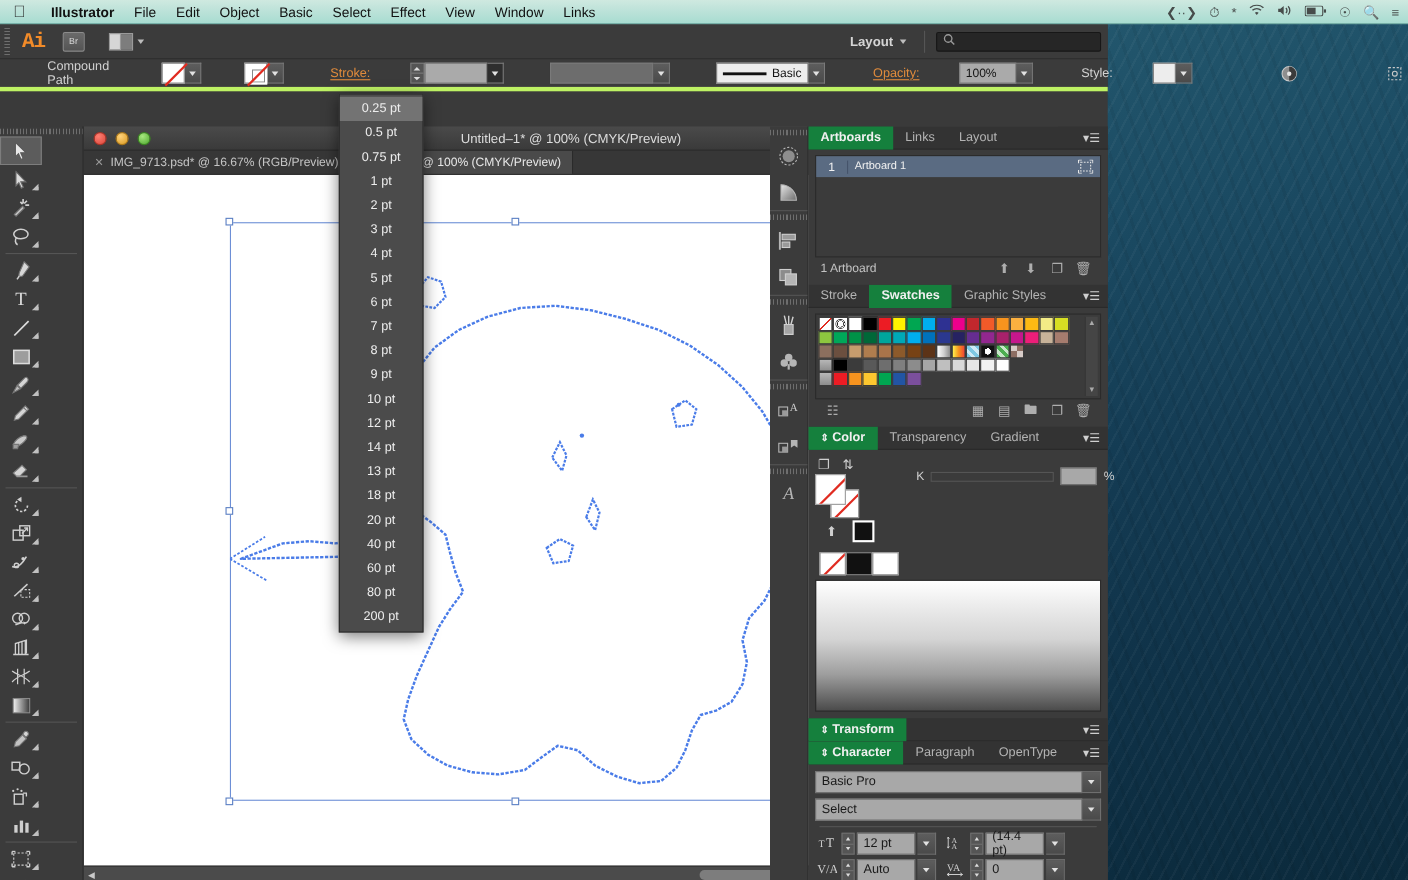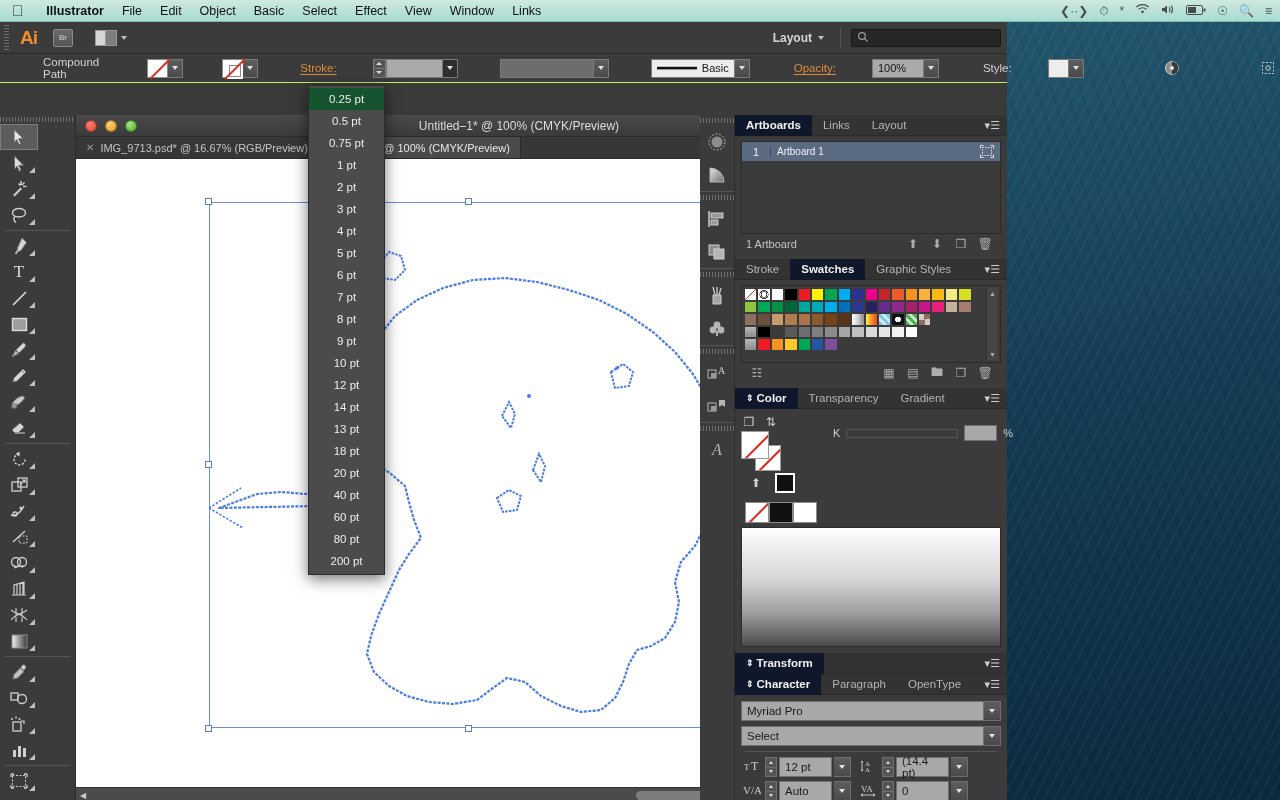--- a/index.html
+++ b/index.html
@@ -39,34 +39,34 @@
   #menubar .right{ margin-left:auto; display:flex; align-items:center; padding-right:8px; gap:11px;}
   #menubar .right .si{ font-size:12px; color:#333; opacity:.85; line-height:1;}
 
   
   #app{ position:absolute; top:22px; left:0; width:1007px; height:778px; background:#3a3a3a; z-index:20;}
   
   #appbar{ position:relative; height:32px; background:#3b3b3b; border-bottom:1px solid #2b2b2b; display:flex; align-items:center;}
   .grip{ width:7px; height:26px; margin:0 4px 0 3px;
     background-image:repeating-linear-gradient(180deg,#6e6e6e 0,#6e6e6e 1px,transparent 1px,transparent 3px);
     background-size:5px 100%; background-repeat:no-repeat; background-position:center;}
-  .ai-logo{ color:#f28b29; font-weight:bold; font-size:19px; letter-spacing:-1px; margin:0 16px 0 6px; font-family:Liberation Sans, sans-serif;}
+  .ai-logo{ color:#f28b29; font-weight:bold; font-size:19px; letter-spacing:-1px; margin:0 16px 0 6px; font-family:Liberation Mono, monospace;}
   .sq-btn{ width:20px; height:18px; border:1px solid #8c8c8c; background:linear-gradient(180deg,#6a6a6a,#545454);
     color:#d8d8d8; font-size:8px; display:flex; align-items:center; justify-content:center; border-radius:2px;}
   .arrange{ width:22px; height:16px; border:1px solid #9a9a9a; margin-left:22px; display:flex;}
   .arrange i{ display:block; border-right:1px solid #9a9a9a; width:10px; background:#d6d6d6;}
   .arrange u{ display:block; flex:1; background:#7d7d7d;}
   .caret{ width:0;height:0;border-left:3.5px solid transparent;border-right:3.5px solid transparent;border-top:4px solid #bdbdbd; margin-left:4px;}
   #appbar .right{ margin-left:auto; display:flex; align-items:center; padding-right:6px; gap:0;}
   .layout-btn{ color:#d5d5d5; font-size:12px; font-weight:bold; padding:0 6px; display:flex; align-items:center;}
   .vsep{ width:1px; height:20px; background:#555; margin:0 10px;}
   .search-box{ width:150px; height:18px; background:#262626; border:1px solid #171717; border-radius:2px; display:flex; align-items:center; padding:0 5px; color:#9a9a9a; font-size:11px;}
 
   
-  #controlbar{ position:relative; height:29px; background:#3b3b3b; border-bottom:1px solid #bef264; display:flex; align-items:center; padding-left:0;gap:30px;}
+  #controlbar{ position:relative; height:29px; background:#3b3b3b; border-bottom:4px solid #bef264; display:flex; align-items:center; padding-left:0;gap:30px;}
   .cb-label{ color:#d2d2d2; font-size:11.5px; }
   .cb-link{ color:#e08b3c; text-decoration:underline; font-size:11.5px; text-underline-offset:2px;}
   .swatch-btn{ width:21px; height:19px; border:1px solid #8a8a8a; background:#fff; position:relative;}
   .swatch-btn.slash:after{ content:""; position:absolute; left:-2px; top:50%; width:28px; height:1.6px; background:#e02b20; transform:rotate(-45deg); transform-origin:center;}
   .swatch-btn.sq:before{ content:""; position:absolute; left:4px; top:3px; width:12px; height:12px; border:2.5px solid #fff; background:transparent; box-shadow:0 0 0 1px #888 inset;}
   .dd-btn{ width:15px; height:19px; border:1px solid #7a7a7a; border-left:none; background:linear-gradient(180deg,#5d5d5d,#4a4a4a); display:flex;align-items:center;justify-content:center;}
   .dd-btn .tri{ width:0;height:0;border-left:3.5px solid transparent;border-right:3.5px solid transparent;border-top:4.5px solid #e2e2e2;}
   .stepper{ width:13px; height:19px; display:flex; flex-direction:column; border:1px solid #7a7a7a; background:#555;}
   .stepper i{flex:1;display:flex;align-items:center;justify-content:center;}
   .stepper i:first-child{border-bottom:1px solid #7a7a7a;}
@@ -113,21 +113,21 @@
 
   
   #dockstrip{ position:absolute; right:272px; top:93px; width:35px; bottom:0; background:#3b3b3b; border-right:1px solid #2b2b2b; z-index:30;}
   .ds-grip{ height:10px; background-image:repeating-linear-gradient(90deg,#6e6e6e 0,#6e6e6e 1px,transparent 1px,transparent 3px);
     background-size:100% 5px; background-repeat:no-repeat; background-position:center;}
   .ds-icon{ height:33px; display:flex; align-items:center; justify-content:center; color:#bcbcbc;}
   .ds-sep{ height:1px; background:#555;}
   #panels{ position:absolute; right:0; top:93px; width:272px; bottom:0; background:#3b3b3b; z-index:30; }
   .ptabs{ display:flex; align-items:center; height:21px; background:#333; border-bottom:1px solid #2a2a2a; position:relative;}
   .ptab{ padding:0 11px; height:21px; display:flex; align-items:center; font-size:11.5px; color:#b4b4b4;}
-  .ptab.active{ background:#0f172a; color:#f0f0f0; font-weight:bold;}
+  .ptab.active{ background:#15803d; color:#f0f0f0; font-weight:bold;}
   .pmenu{ margin-left:auto; padding-right:7px; color:#cfcfcf; font-size:11px; display:flex; align-items:center; gap:1px;}
   .pbody{ background:#3b3b3b; padding:5px 6px;}
   .listbox{ background:#3b3b3b; border:1px solid #2b2b2b;}
   .ab-row{ display:flex; align-items:center; height:19px; background:#5a6b82; color:#f2f2f2;}
   .ab-num{ width:29px; text-align:center; font-size:11px; border-right:1px solid #45536a;}
   .ab-name{ flex:1; padding-left:6px; font-size:10px;}
   .ab-ic{ width:26px; display:flex; align-items:center; justify-content:center;}
   .pfooter{ display:flex; align-items:center; height:20px; color:#c3c3c3; font-size:11px; padding:0 5px; gap:2px;}
   .pf-ic{ width:22px; text-align:center; color:#aeaeae; font-size:12px;}
   .sw-grid{ background:#3b3b3b; border:1px solid #2b2b2b; padding:2px; display:flex;}
@@ -146,21 +146,21 @@
   .mini-step{ width:12px;height:20px;display:flex;flex-direction:column;border:1px solid #6f6f6f;background:#555;}
   .mini-step i{flex:1;display:flex;align-items:center;justify-content:center;}
   .mini-step i:first-child{border-bottom:1px solid #6f6f6f;}
   .cicon{ width:22px; text-align:center; color:#cfcfcf; font-size:12px;}
   .psep{ height:1px; background:#555; margin:5px 4px;}
 
   
   #strokemenu{ position:absolute; left:308px; top:85px; width:77px; background:#4b4b4b;
     border:1px solid #2c2c2c; box-shadow:0 4px 14px rgba(0,0,0,.55); z-index:80; padding:2px 0;}
   #strokemenu .mitem{ height:22px; display:flex; align-items:center; justify-content:center; color:#ededed; font-size:11.5px;}
-  #strokemenu .mitem.hl{ background:#14532d;}
+  #strokemenu .mitem.hl{ background:#737373;}
 </style>
 </head>
 <body>
 
 <div id="desktop"></div>
 <div id="desk-icons">
     <div class="desk-icon" style="left: 980px; top: 424px;">20 i</div>
     <div class="desk-icon" style="left: 982px; top: 485px;">PO</div>
     <div class="desk-icon" style="left: 982px; top: 548px;">Rer</div>
     <div class="desk-icon" style="left: 982px; top: 568px;">7 it</div>
@@ -855,21 +855,21 @@
       <div class="ptab active">
         <span style="margin-right:3px;font-size:9px">⇕</span>
         <span>Character</span>
       </div>
       <div class="ptab">Paragraph</div>
       <div class="ptab">OpenType</div>
       <div class="pmenu">▾☰</div>
     </div>
     <div class="pbody" style="padding:6px">
       <div style="display:flex;margin-bottom:5px">
-        <div class="char-field" style="flex:1">Myriad Pro</div>
+        <div class="char-field" style="flex:1">Basic Pro</div>
         <div class="char-dd">
             <span style="width:0;height:0;border-left:3.5px solid transparent;border-right:3.5px solid transparent;border-top:4.5px solid #e2e2e2"></span>
           </div>
       </div>
       <div style="display:flex;margin-bottom:5px">
         <div class="char-field" style="flex:1">Select</div>
         <div class="char-dd">
             <span style="width:0;height:0;border-left:3.5px solid transparent;border-right:3.5px solid transparent;border-top:4.5px solid #e2e2e2"></span>
           </div>
       </div>

